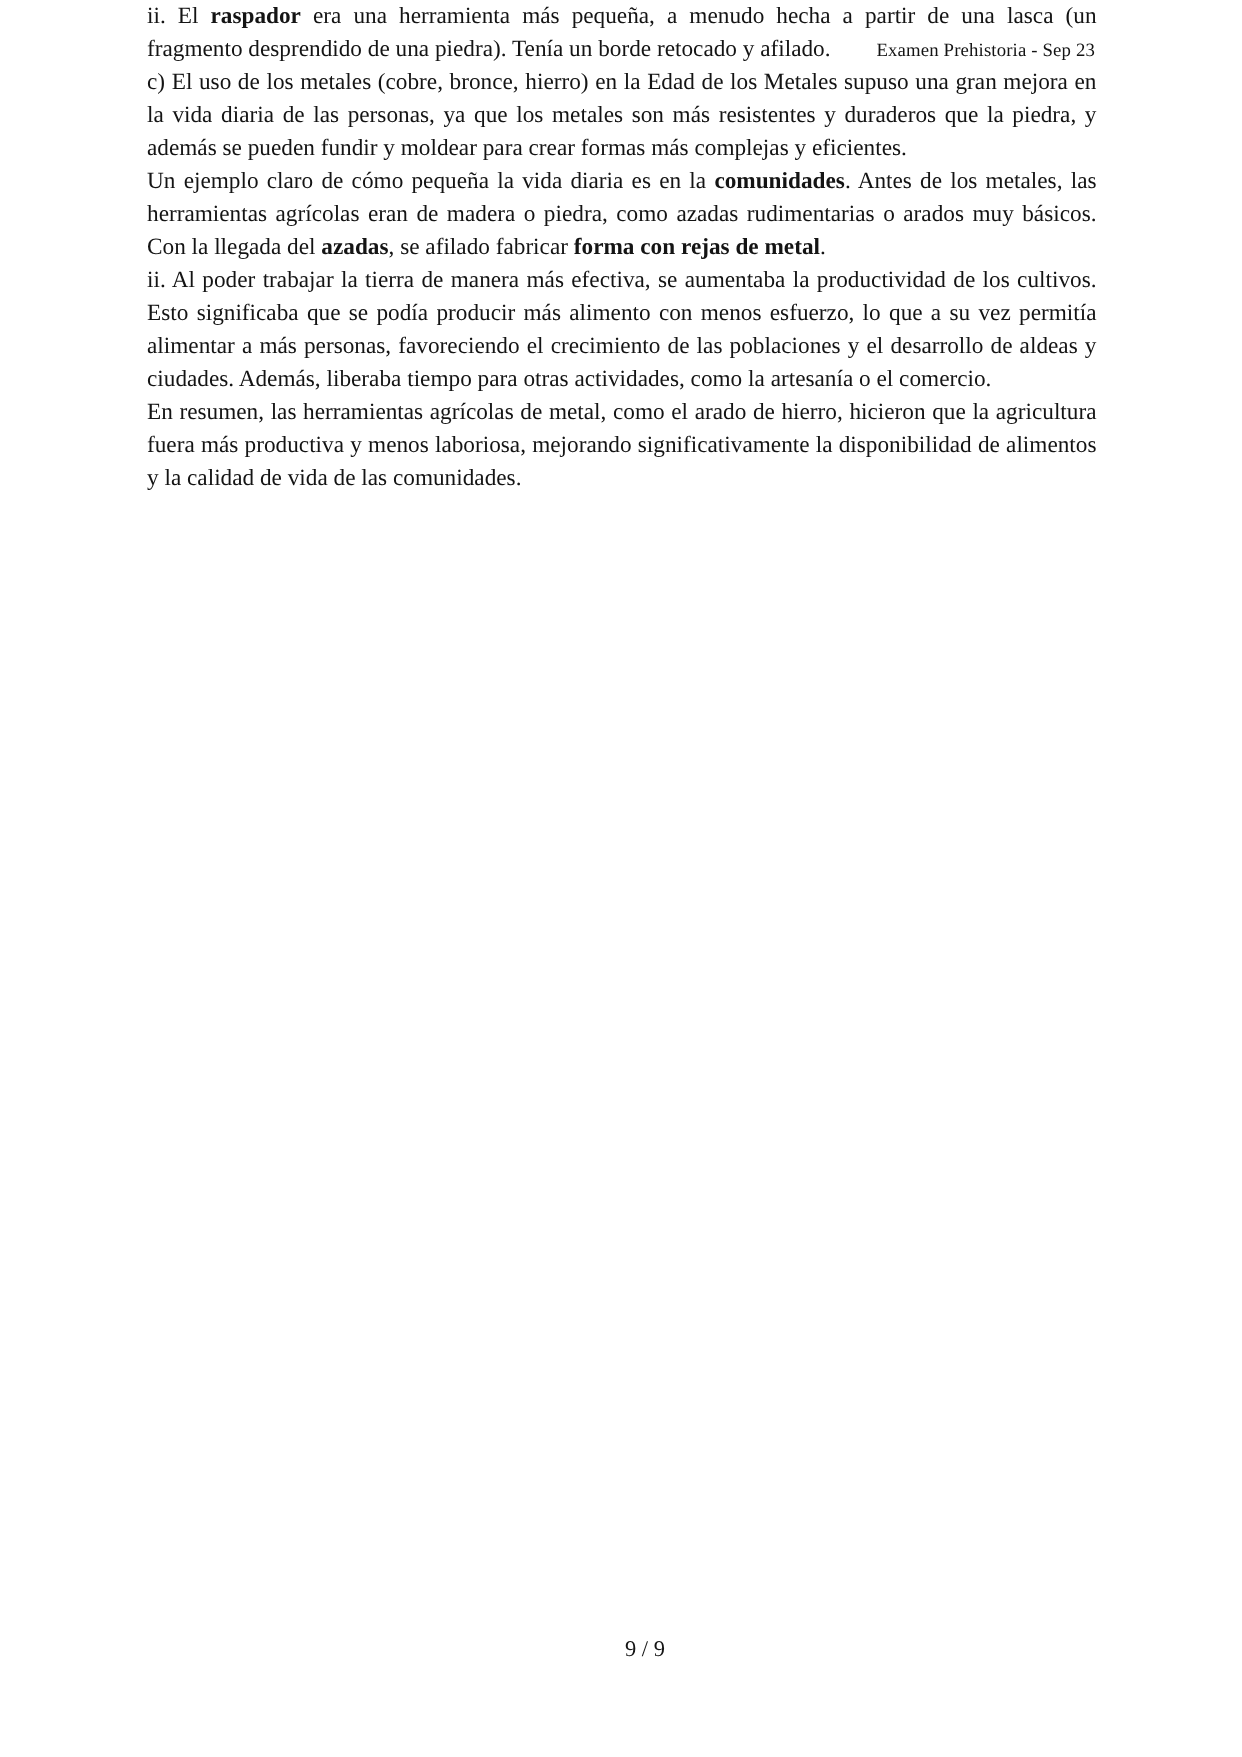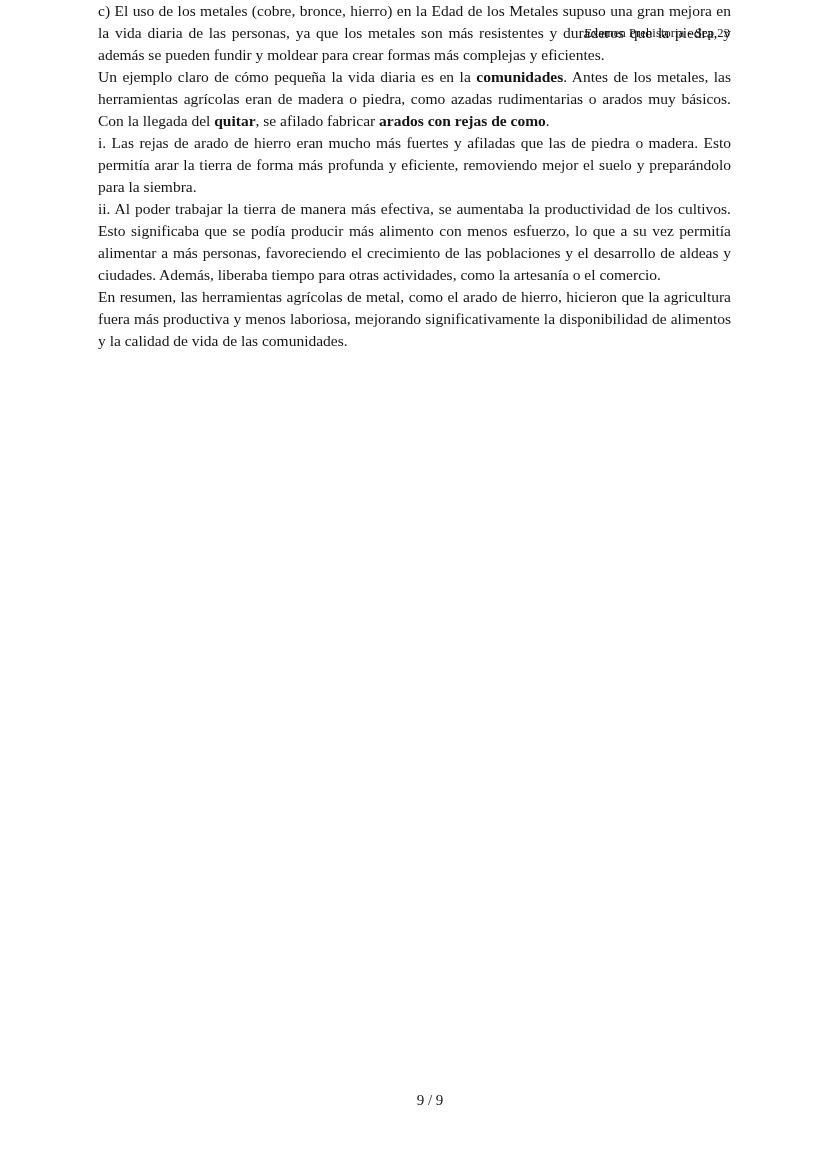--- a/index.html
+++ b/index.html
@@ -60,27 +60,27 @@
 </head>
 <body>
 
 <div class="page">
 
   <div class="header">
     <span>Examen Prehistoria - Sep 23</span>
   </div>
 
   <div class="content">
+    <p class="para p1"><span>ii. El </span><b>raspador</b><span> era una herramienta más pequeña, a menudo hecha a partir de una lasca (un fragmento desprendido de una piedra). Tenía un borde retocado y afilado.</span></p>
 
 
     <p class="para p3"><span>c) El uso de los metales (cobre, bronce, hierro) en la Edad de los Metales supuso una gran mejora en la vida diaria de las personas, ya que los metales son más resistentes y duraderos que la piedra, y además se pueden fundir y moldear para crear formas más complejas y eficientes.</span></p>
 
-    <p class="para p4"><span>Un ejemplo claro de cómo pequeña la vida diaria es en la </span><b>comunidades</b><span>. Antes de los metales, las herramientas agrícolas eran de madera o piedra, como azadas rudimentarias o arados muy básicos. Con la llegada del </span><b>quitar</b><span>, se afilado fabricar </span><b>arados con rejas de como</b><span>.</span></p>
+    <p class="para p4"><span>Un ejemplo claro de cómo pequeña la vida diaria es en la </span><b>comunidades</b><span>. Antes de los metales, las herramientas agrícolas eran de madera o piedra, como azadas rudimentarias o arados muy básicos. Con la llegada del </span><b>azadas</b><span>, se afilado fabricar </span><b>forma con rejas de metal</b><span>.</span></p>
 
-    <p class="para p5"><span>i. Las rejas de arado de hierro eran mucho más fuertes y afiladas que las de piedra o madera. Esto permitía arar la tierra de forma más profunda y eficiente, removiendo mejor el suelo y preparándolo para la siembra.</span></p>
 
     <p class="para p6"><span>ii. Al poder trabajar la tierra de manera más efectiva, se aumentaba la productividad de los cultivos. Esto significaba que se podía producir más alimento con menos esfuerzo, lo que a su vez permitía alimentar a más personas, favoreciendo el crecimiento de las poblaciones y el desarrollo de aldeas y ciudades. Además, liberaba tiempo para otras actividades, como la artesanía o el comercio.</span></p>
 
     <p class="para p7"><span>En resumen, las herramientas agrícolas de metal, como el arado de hierro, hicieron que la agricultura fuera más productiva y menos laboriosa, mejorando significativamente la disponibilidad de alimentos y la calidad de vida de las comunidades.</span></p>
   </div>
 
   <div class="footer">
     <span>9 / 9</span>
   </div>
 

